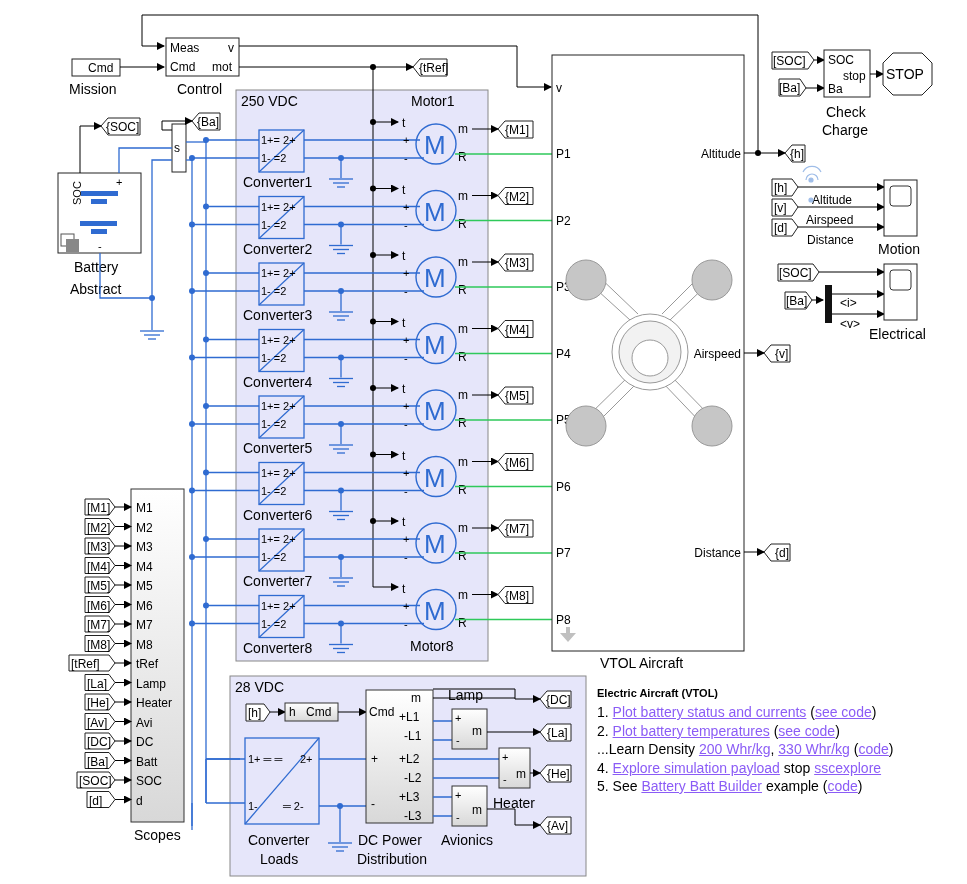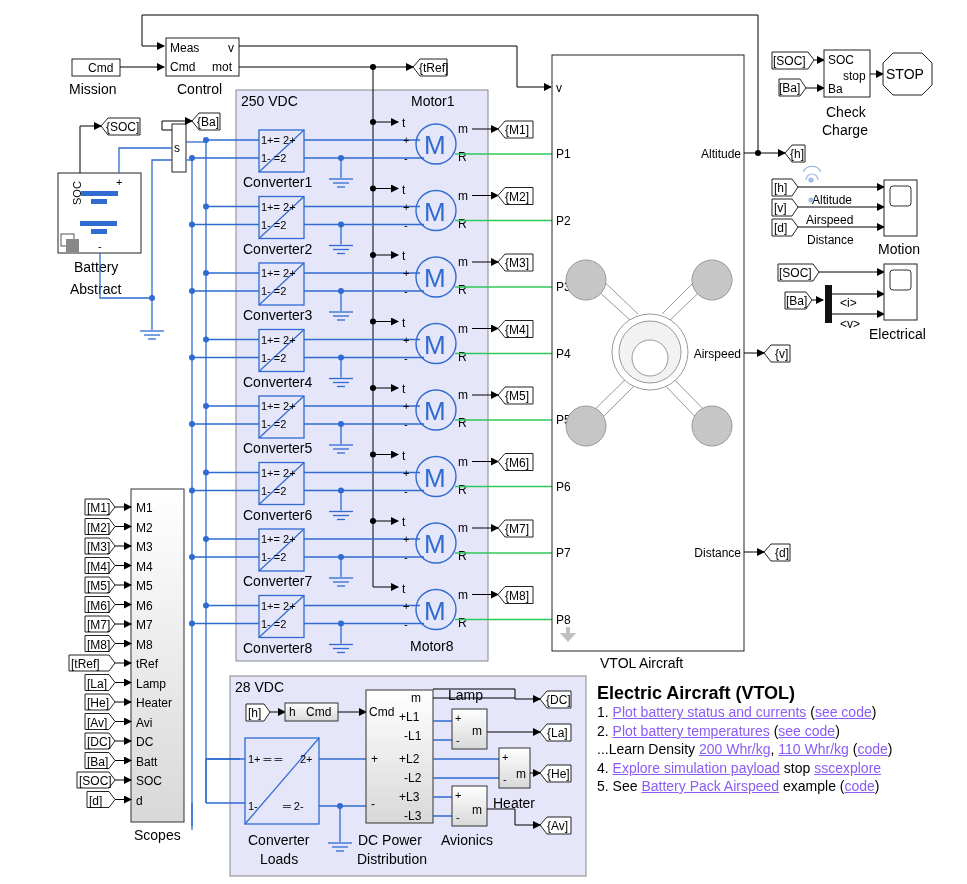--- a/index.html
+++ b/index.html
@@ -9,21 +9,21 @@
   .blk{fill:#fff;stroke:#222;stroke-width:1;}
   .gblk{stroke:#333;stroke-width:1;}
   .sig{stroke:#000;stroke-width:1;fill:none;}
   .phys{stroke:#2f6bd1;stroke-width:1.3;fill:none;}
   .rot{stroke:#2ec95a;stroke-width:1.3;fill:none;}
   .sub{fill:#e6e6fa;stroke:#888;stroke-width:1;}
   .lbl{font-size:14px;fill:#000;}
   .plbl{font-size:12px;fill:#000;}
   .glbl{font-size:11px;fill:#000;}
   #notes{position:absolute;left:597px;top:683px;width:370px;font-size:14px;line-height:18.5px;color:#000;}
-  #notes .title{font-weight:bold;font-size:18px;line-height:20px;}
+  #notes .title{font-weight:bold;font-size:11px;line-height:20px;}
   #notes a{color:#8b5cf6;text-decoration:underline;}
 </style>
 </head>
 <body>
 
 <svg id="canvas" width="967" height="884" viewBox="0 0 967 884">
   <defs>
     <marker id="arr" markerWidth="8" markerHeight="8" refX="7" refY="4" orient="auto" markerUnits="userSpaceOnUse">
       <path d="M0,0 L8,4 L0,8 z" fill="#000"></path>
     </marker>
@@ -744,16 +744,16 @@
   <g>
     <path class="blk" d="M540,825 L547,817 L571,817 L571,834 L547,834 Z"></path>
     <text class="plbl" x="547" y="830">{Av]</text>
   </g>
 </svg>
 
 <div id="notes">
   <div class="title">Electric Aircraft (VTOL)</div>
   <div><span>1. </span><a>Plot battery status and currents</a><span> (</span><a>see code</a><span>)</span></div>
   <div><span>2. </span><a>Plot battery temperatures</a><span> (</span><a>see code</a><span>)</span></div>
-  <div><span> ...Learn Density </span><a>200 Whr/kg</a><span>, </span><a>110 Whr/kg</a><span> (</span><a>code</a><span>)</span></div>
+  <div><span> ...Learn Density </span><a>200 Whr/kg</a><span>, </span><a>330 Whr/kg</a><span> (</span><a>code</a><span>)</span></div>
   <div><span>4. </span><a>Explore simulation payload</a><span> stop </span><a>sscexplore</a></div>
-  <div><span>5. </span><span>See </span><a>Battery Pack Airspeed</a><span> example (</span><a>code</a><span>)</span></div>
+  <div><span>5. </span><span>See </span><a>Battery Batt Builder</a><span> example (</span><a>code</a><span>)</span></div>
 </div>
 
 </body></html>

